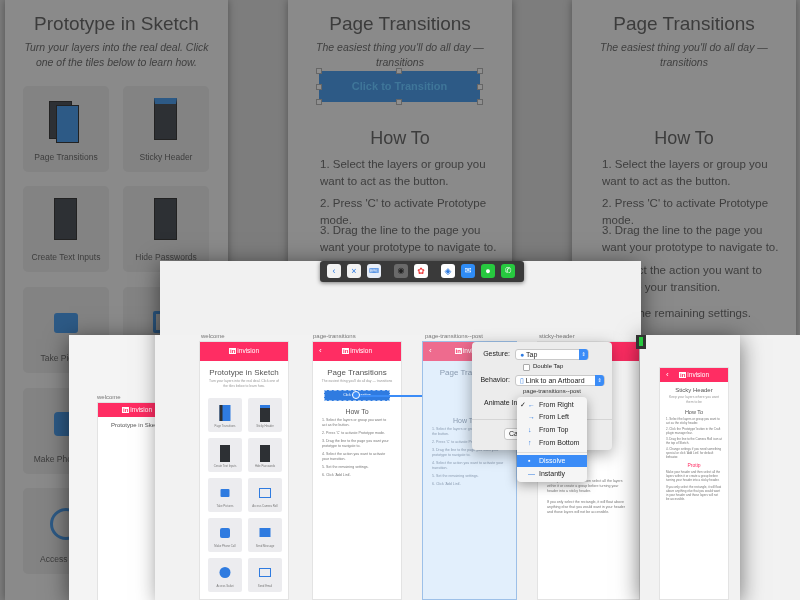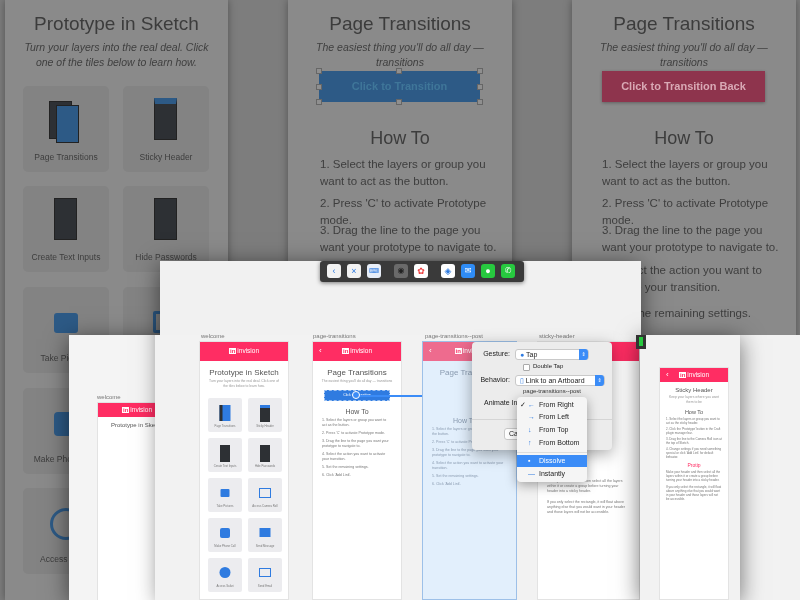--- a/index.html
+++ b/index.html
@@ -105,21 +105,20 @@
   <div class="handle" style="left:189px;top:99px"></div>
   <div class="howto" style="top:128px">How To</div>
   <div class="step" style="left:32px;width:180px;top:156px">1. Select the layers or group you want to act as the button.</div>
   <div class="step" style="left:32px;width:180px;top:195px">2. Press 'C' to activate Prototype mode.</div>
   <div class="step" style="left:32px;width:180px;top:222px">3. Drag the line to the page you want your prototype to navigate to.</div>
 </div>
 
 <div class="bgpage" style="left:572px;width:224px;">
   <div class="title" style="top:13px">Page Transitions</div>
   <div class="sub" style="top:40px">The easiest thing you'll do all day — transitions</div>
-  <div class="bigbtn" style="left:30px;width:163px;top:71px;background:#8e344d;color:#d9a9b5;box-shadow:0 1px 3px rgba(0,0,0,.3)">Click to Transition Back</div>
   <div class="howto" style="top:128px">How To</div>
   <div class="step" style="left:30px;width:185px;top:156px">1. Select the layers or group you want to act as the button.</div>
   <div class="step" style="left:30px;width:185px;top:195px">2. Press 'C' to activate Prototype mode.</div>
   <div class="step" style="left:30px;width:185px;top:222px">3. Drag the line to the page you want your prototype to navigate to.</div>
   <div class="step" style="left:30px;width:185px;top:262px">4. Select the action you want to activate your transition.</div>
   <div class="step" style="left:30px;width:185px;top:305px">5. Set the remaining settings.</div>
 </div>
 
 <div class="win" style="left:69px;top:335px;width:110px;height:265px;background:#f4f4f4">
   <div class="artlabel" style="left:28px;top:59px">welcome</div>

